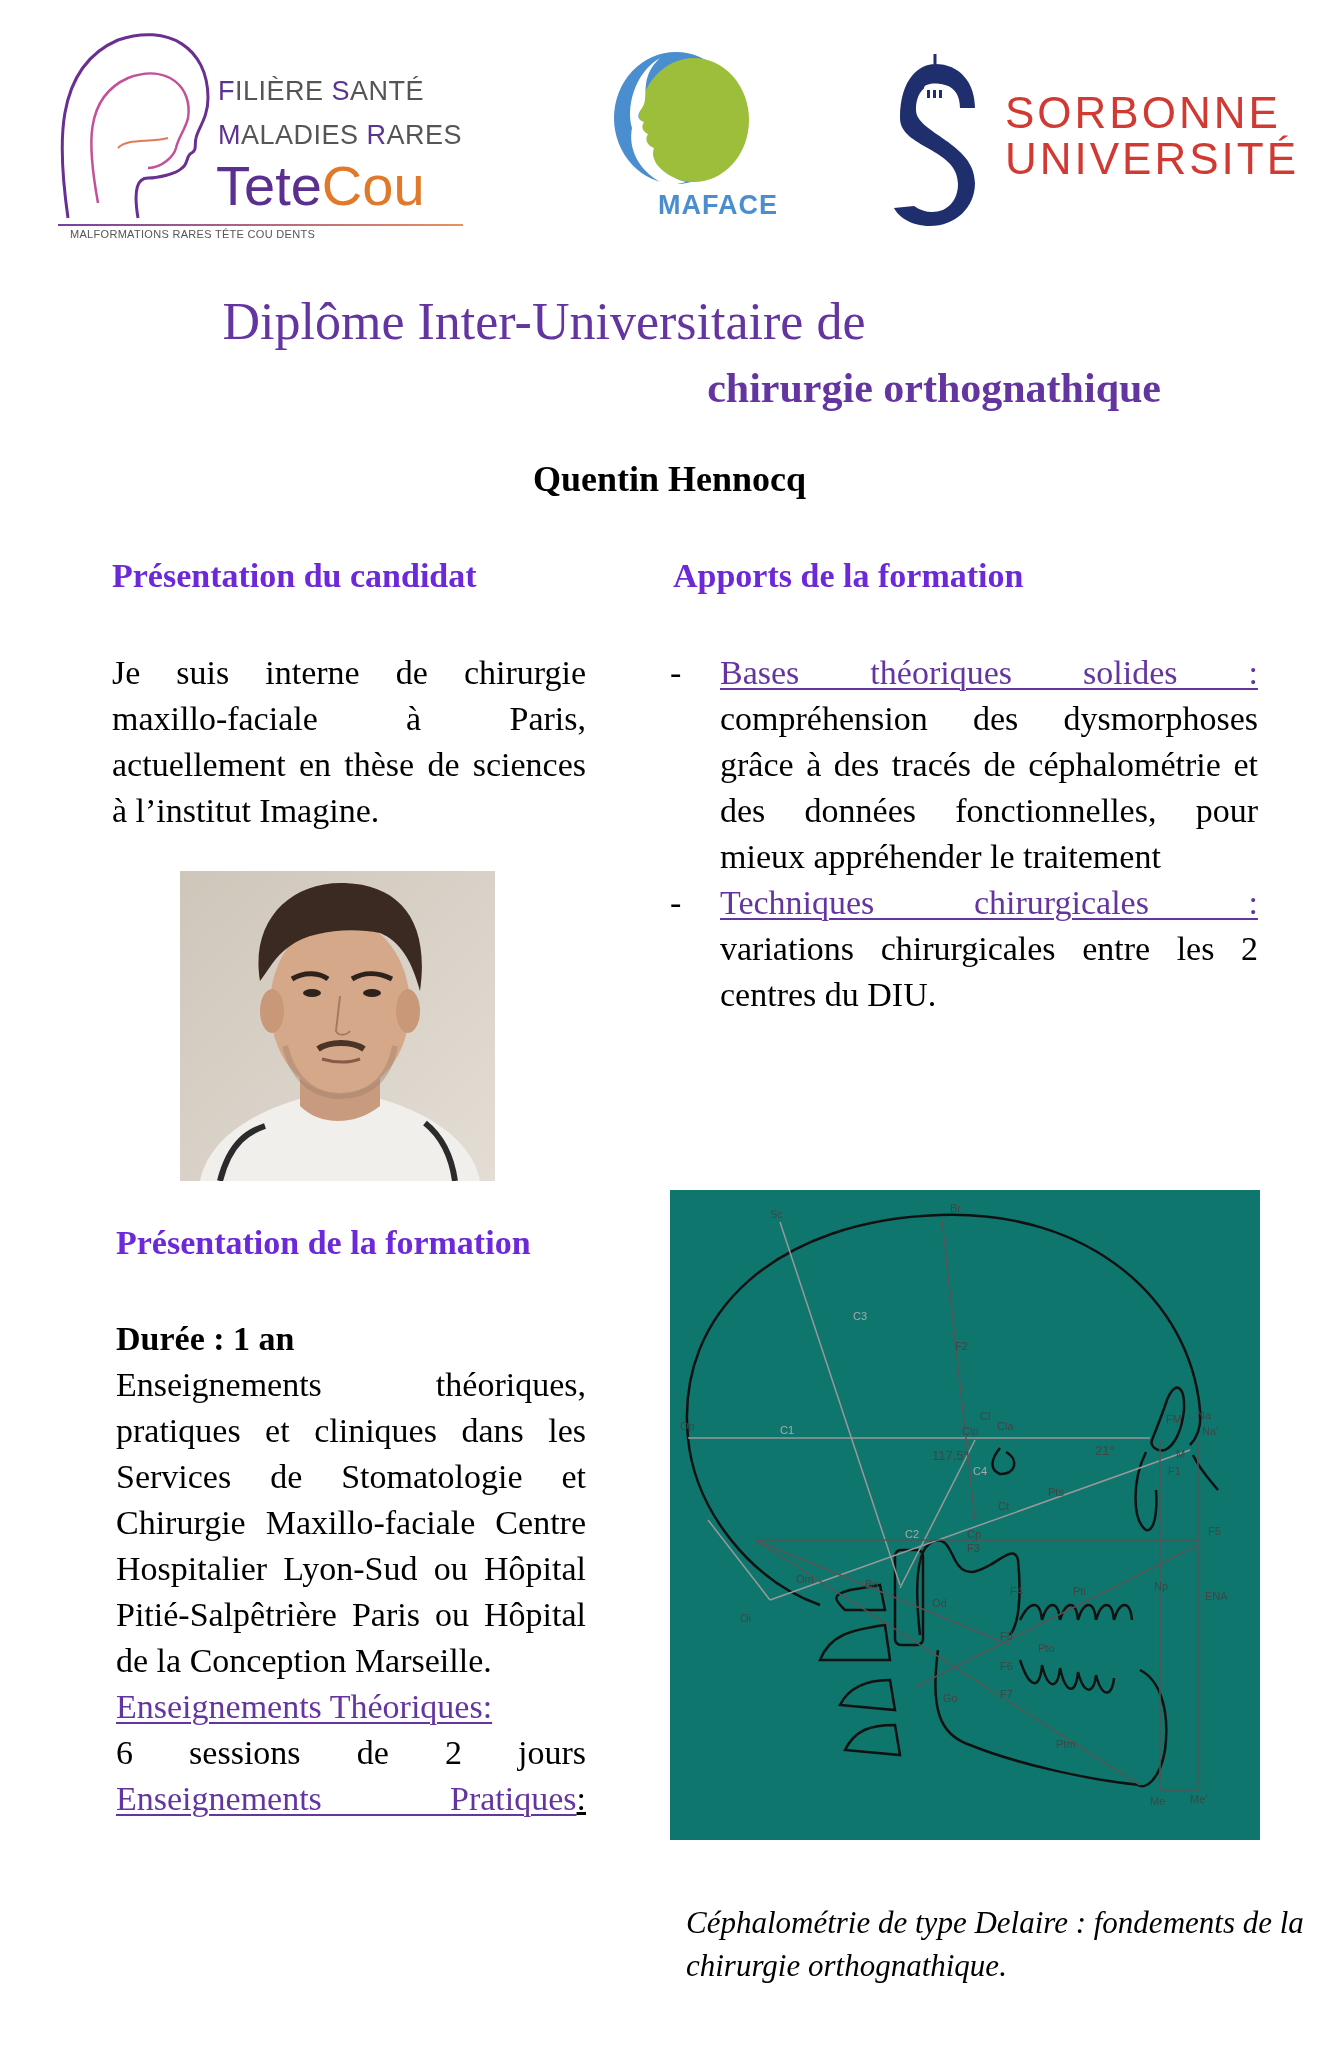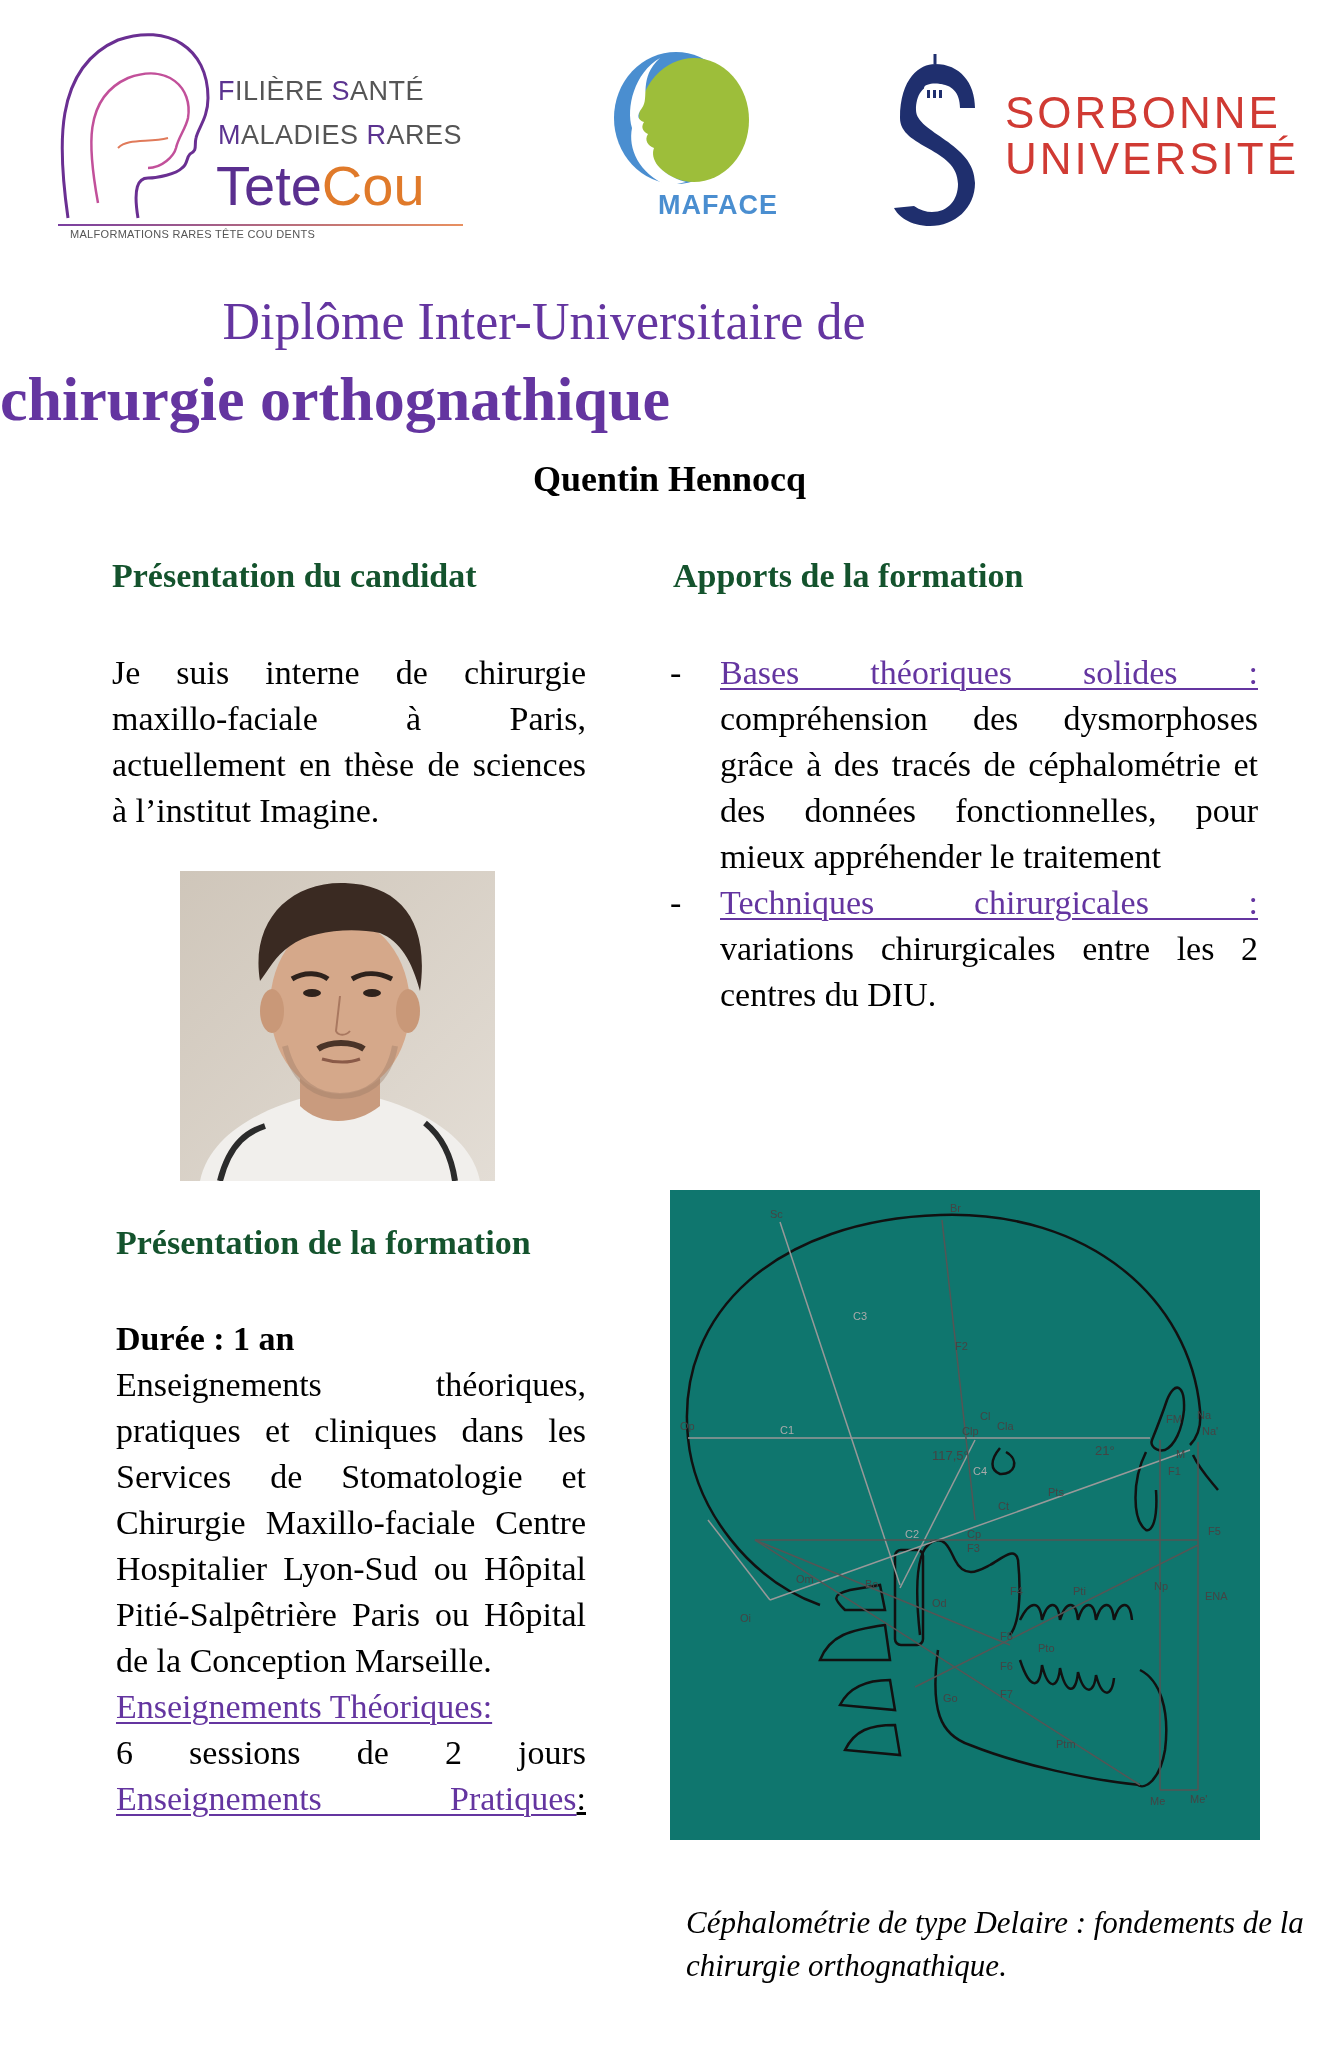--- a/index.html
+++ b/index.html
@@ -25,25 +25,25 @@
   .logo-maface { left: 598px; top: 48px; width: 160px; height: 180px; }
   .maface-text { position: absolute; left: 12px; top: 142px; font-family: "Liberation Sans", "DejaVu Sans", sans-serif;
      font-weight: bold; font-size: 27px; color: #4a8ed0; letter-spacing: 1px; margin-left: 48px; }
 
   .logo-sorbonne { left: 880px; top: 48px; width: 420px; height: 180px; }
   .sorb-text { position: absolute; left: 125px; top: 42px; font-family: "Liberation Sans", "DejaVu Sans", sans-serif;
      font-size: 44px; line-height: 46px; color: #d03a33; letter-spacing: 3px; font-weight: 500; }
 
   
   .title1 { left: 0; width: 1088px; top: 292px; text-align: center; font-size: 52px; color: #6435a0; }
-  .title2 { left: 0; width: 1161px; top: 364px; text-align: left; font-size: 62px; font-weight: bold; color: #6435a0; }
+  .title2 { left: 0; width: 1161px; top: 364px; text-align: right; font-size: 42px; font-weight: bold; color: #6435a0; }
   .author { left: 0; width: 1339px; top: 458px; text-align: center; font-size: 36px; font-weight: bold; }
 
   
-  .heading { font-size: 34px; font-weight: bold; color: #14532d; white-space: nowrap; }
+  .heading { font-size: 34px; font-weight: bold; color: #6d28d9; white-space: nowrap; }
 
   .body-text { font-size: 34px; line-height: 46px; text-align: justify; text-align-last: left; }
   .link-purple { color: #6435a0; text-decoration: underline; text-decoration-thickness: 2px; text-underline-offset: 4px; }
 
   
   .candidat-head { left: 112px; top: 557px; }
   .candidat-text { left: 112px; top: 650px; width: 474px; }
   .photo { left: 180px; top: 871px; width: 315px; height: 310px; overflow: hidden; background: #d9d2c8; }
 
   

